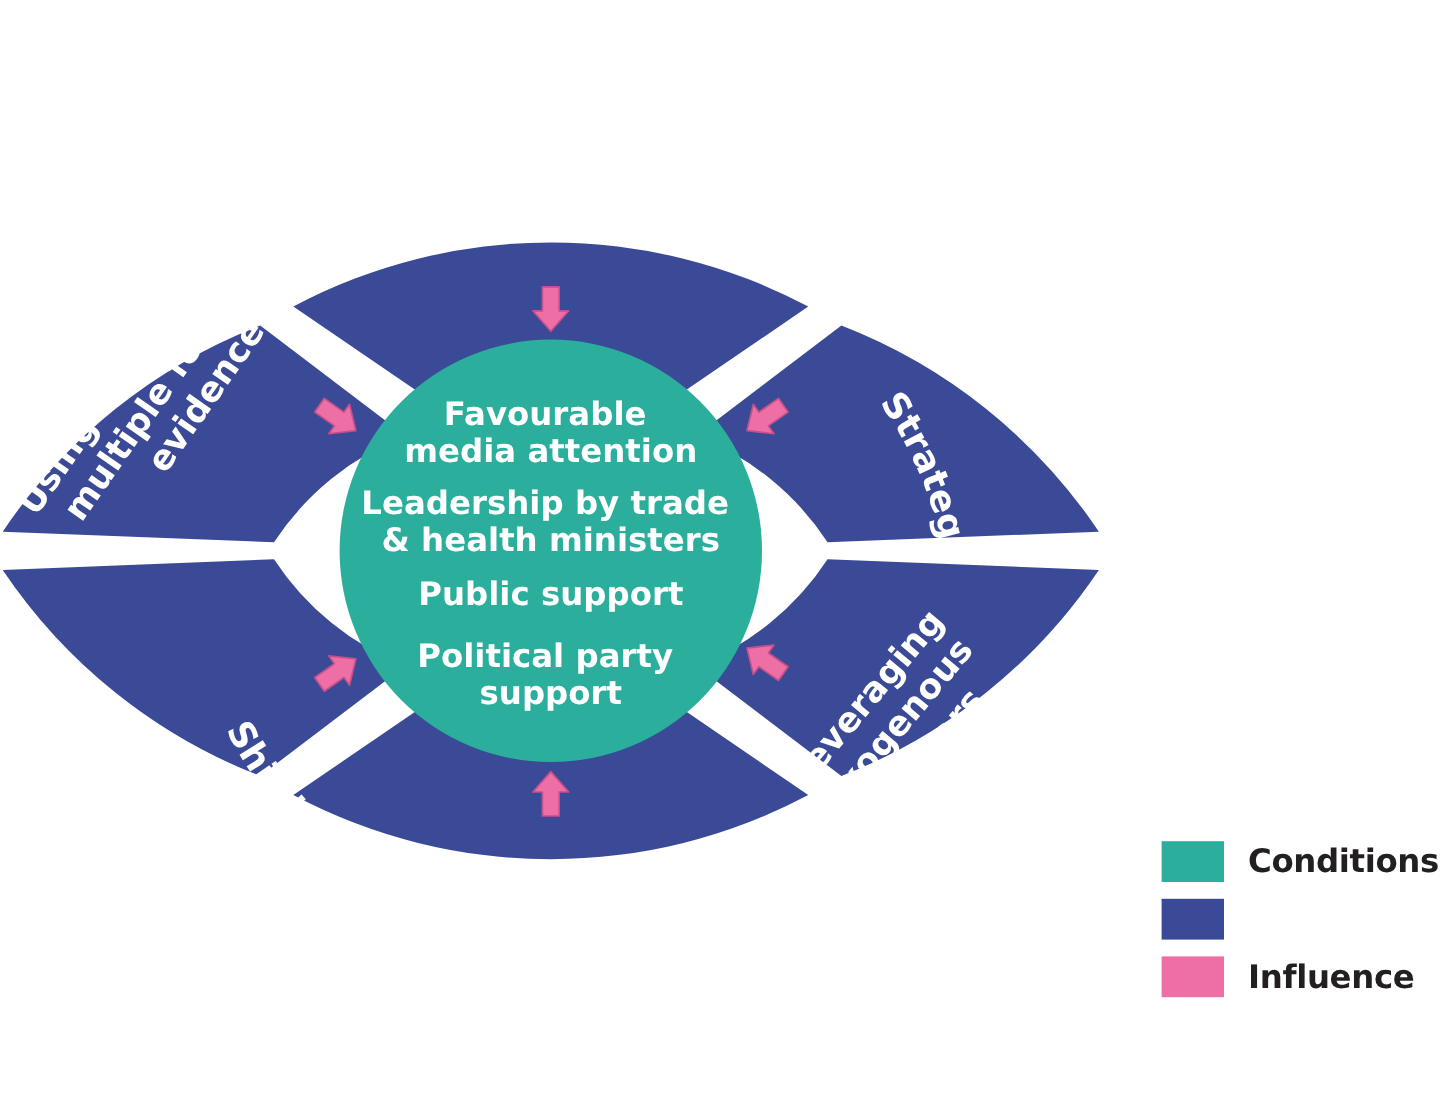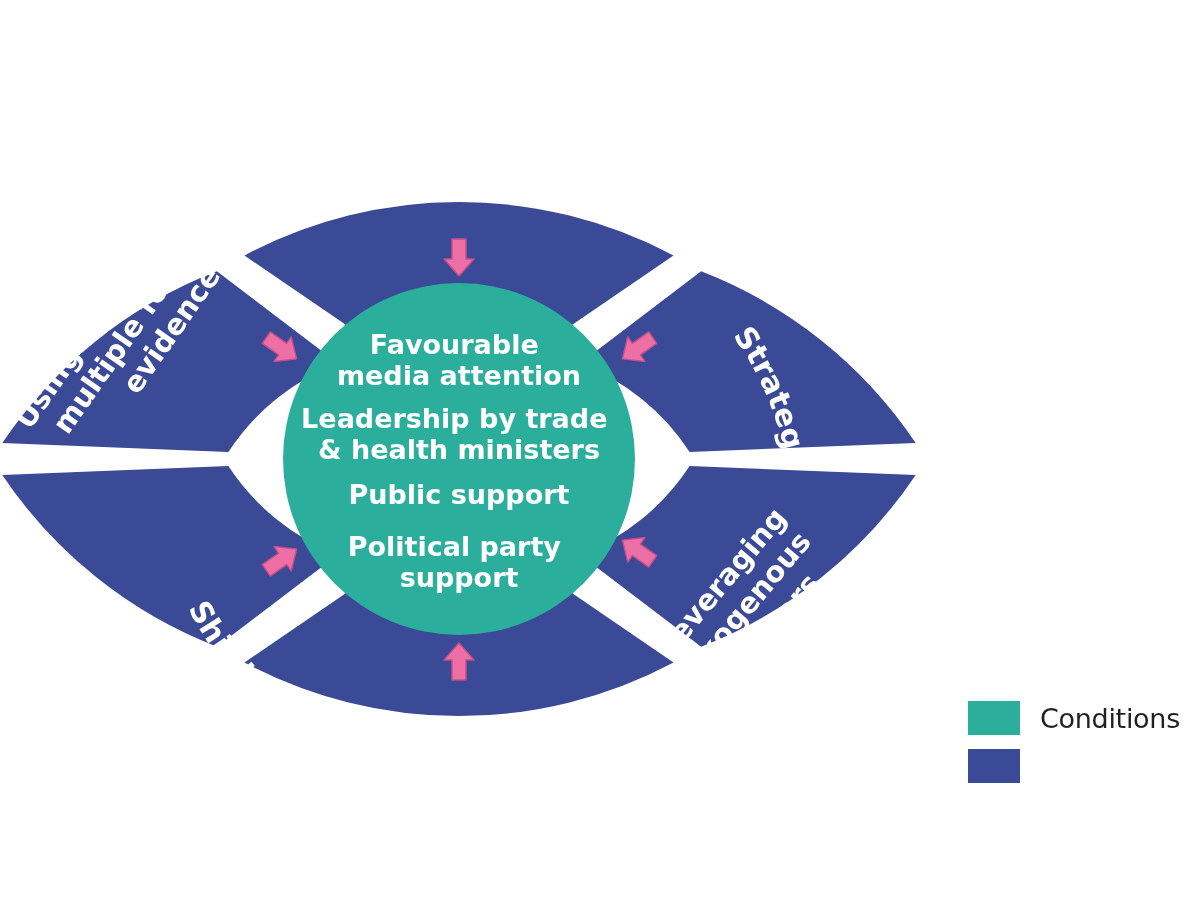--- a/index.html
+++ b/index.html
@@ -49,21 +49,21 @@
     height: 48px;
   }
   .legend-swatch {
     width: 52px;
     height: 34px;
     flex: 0 0 52px;
   }
   .legend-text {
     margin-left: 20px;
     font-family: "DejaVu Sans", sans-serif;
-    font-weight: normal;
+    font-weight: bold;
     font-size: 27px;
     color: #231f20;
     white-space: nowrap;
     letter-spacing: -0.3px;
   }
 </style>
 </head>
 <body>
 
 <div id="stage">
@@ -189,16 +189,20 @@
 
     <div class="legend-row">
       <div class="legend-swatch" style="background:#2BAF9C"></div>
       <div class="legend-text">Conditions</div>
     </div>
 
     <div class="legend-row">
       <div class="legend-swatch" style="background:#3A4A96"></div>
     </div>
 
+    <div class="legend-row">
+      <div class="legend-swatch" style="background:#EE6FA5"></div>
+      <div class="legend-text">Influence</div>
+    </div>
 
   </div>
 
 </div>
 
 </body></html>

